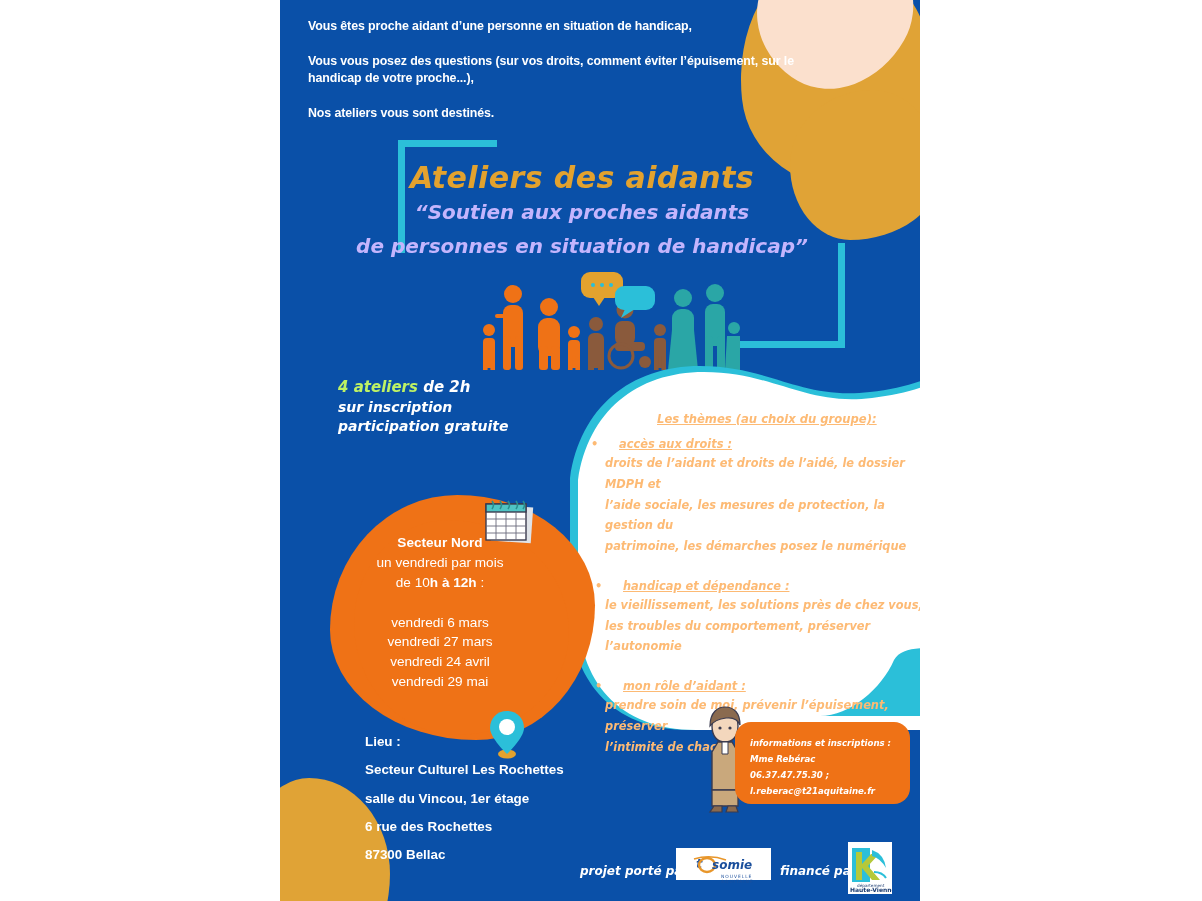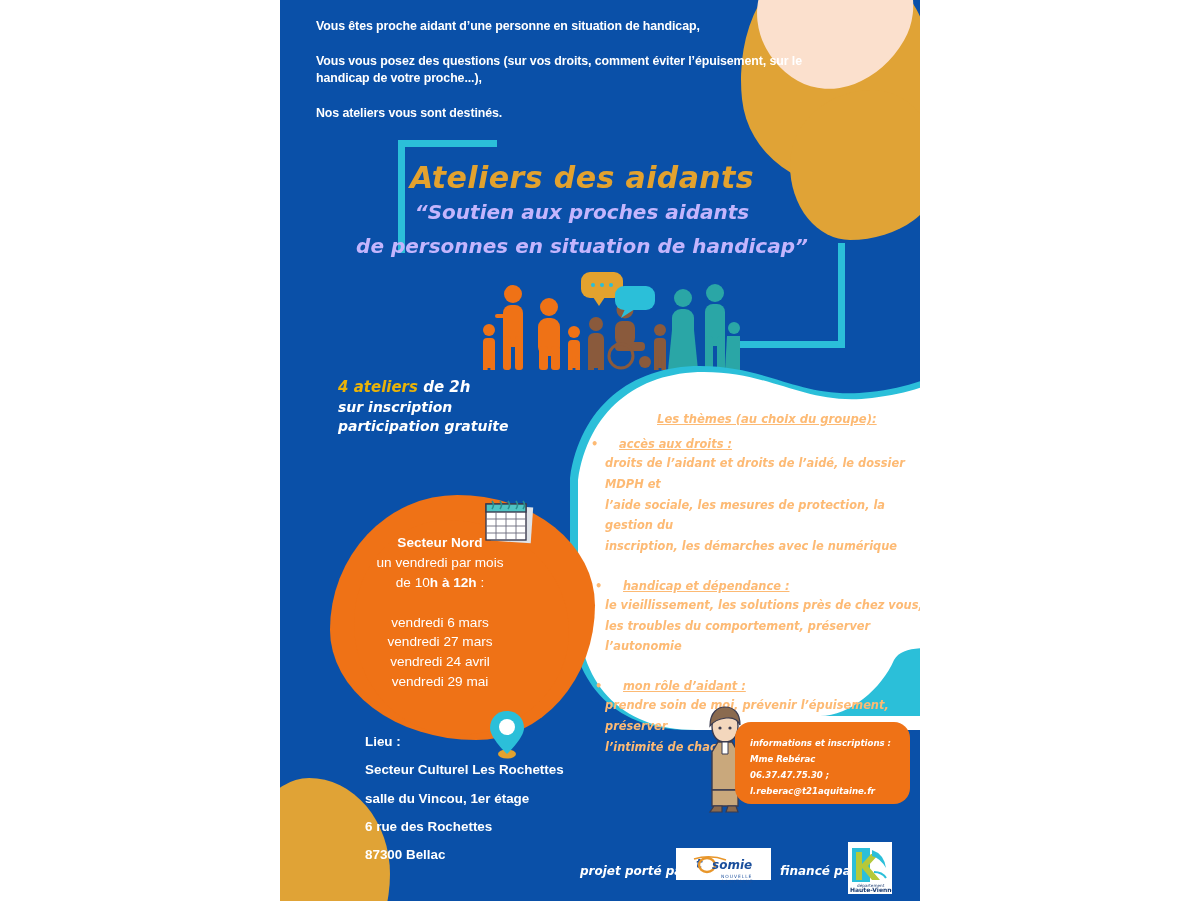--- a/index.html
+++ b/index.html
@@ -27,38 +27,38 @@
 
   
   .whiteblob{position:absolute;left:290px;top:358px;width:400px;height:372px;}
   .whiteblob svg{display:block;}
 
   
   .cyan-corner{position:absolute;left:540px;top:648px;width:110px;height:68px;overflow:hidden;}
 
   
   .hdr{position:absolute;left:28px;top:18px;width:540px;color:#ffffff;}
-  .hdr p{margin:0 0 18px 8px;font-size:12.4px;font-weight:bold;line-height:1.38;letter-spacing:-.1px;}
+  .hdr p{margin:0 0 18px 0;font-size:12.4px;font-weight:bold;line-height:1.38;letter-spacing:-.1px;}
   .hdr p:last-child{margin-bottom:0;}
 
   
   .title{position:absolute;left:0;top:160px;width:604px;text-align:center;}
   .title .t1{font-family:"DejaVu Sans",sans-serif;font-style:italic;font-weight:bold;
      font-size:30px;color:#e3a22e;letter-spacing:.4px;}
   .title .t2{font-family:"DejaVu Sans",sans-serif;font-style:italic;font-weight:bold;
      font-size:20px;color:#c4b5fd;line-height:1.72;}
 
   
   .people{position:absolute;left:195px;top:270px;width:265px;height:100px;}
 
   
   .ateliers{position:absolute;left:58px;top:378px;color:#ffffff;
      font-family:"DejaVu Sans",sans-serif;font-style:italic;}
   .ateliers .l1{font-size:15px;font-weight:bold;}
-  .ateliers .l1 .gold{color:#eab308;}
+  .ateliers .l1 .gold{color:#bef264;}
   .ateliers .l2,.ateliers .l3{font-size:14px;font-weight:bold;margin-top:3px;}
 
   
   .orange-blob{position:absolute;left:50px;top:495px;width:265px;height:245px;background:#ef7216;
      border-radius:48% 52% 45% 55% / 55% 45% 55% 45%;}
   .orange-blob2{position:absolute;left:74px;top:520px;width:215px;height:215px;background:#ef7216;
      border-radius:44% 56% 52% 48% / 48% 52% 48% 52%;}
   .dates{position:absolute;left:60px;top:533px;width:200px;text-align:center;color:#ffffff;
      font-size:13.6px;line-height:1.46;}
   .dates .head{font-weight:bold;}
@@ -269,21 +269,21 @@
     </div>
 
     <div class="themes">
       <span class="th-head">Les thèmes (au choix du groupe):</span>
 
       <div class="blk">
         <div class="bul"><span class="dot">•</span><u>accès aux droits :</u></div>
         <div class="body">
           <div>droits de l’aidant et droits de l’aidé, le dossier MDPH et</div>
           <div>l’aide sociale, les mesures de protection, la gestion du</div>
-          <div>inscription,  les démarches avec le numérique</div>
+          <div>patrimoine,  les démarches posez le numérique</div>
         </div>
       </div>
 
       <div class="blk" style="margin-top:22px">
         <div class="bul ind"><span class="dot">•</span><u>handicap et dépendance :</u></div>
         <div class="body">
           <div>le vieillissement, les solutions près de chez vous,</div>
           <div>les troubles du comportement, préserver l’autonomie</div>
         </div>
       </div>

